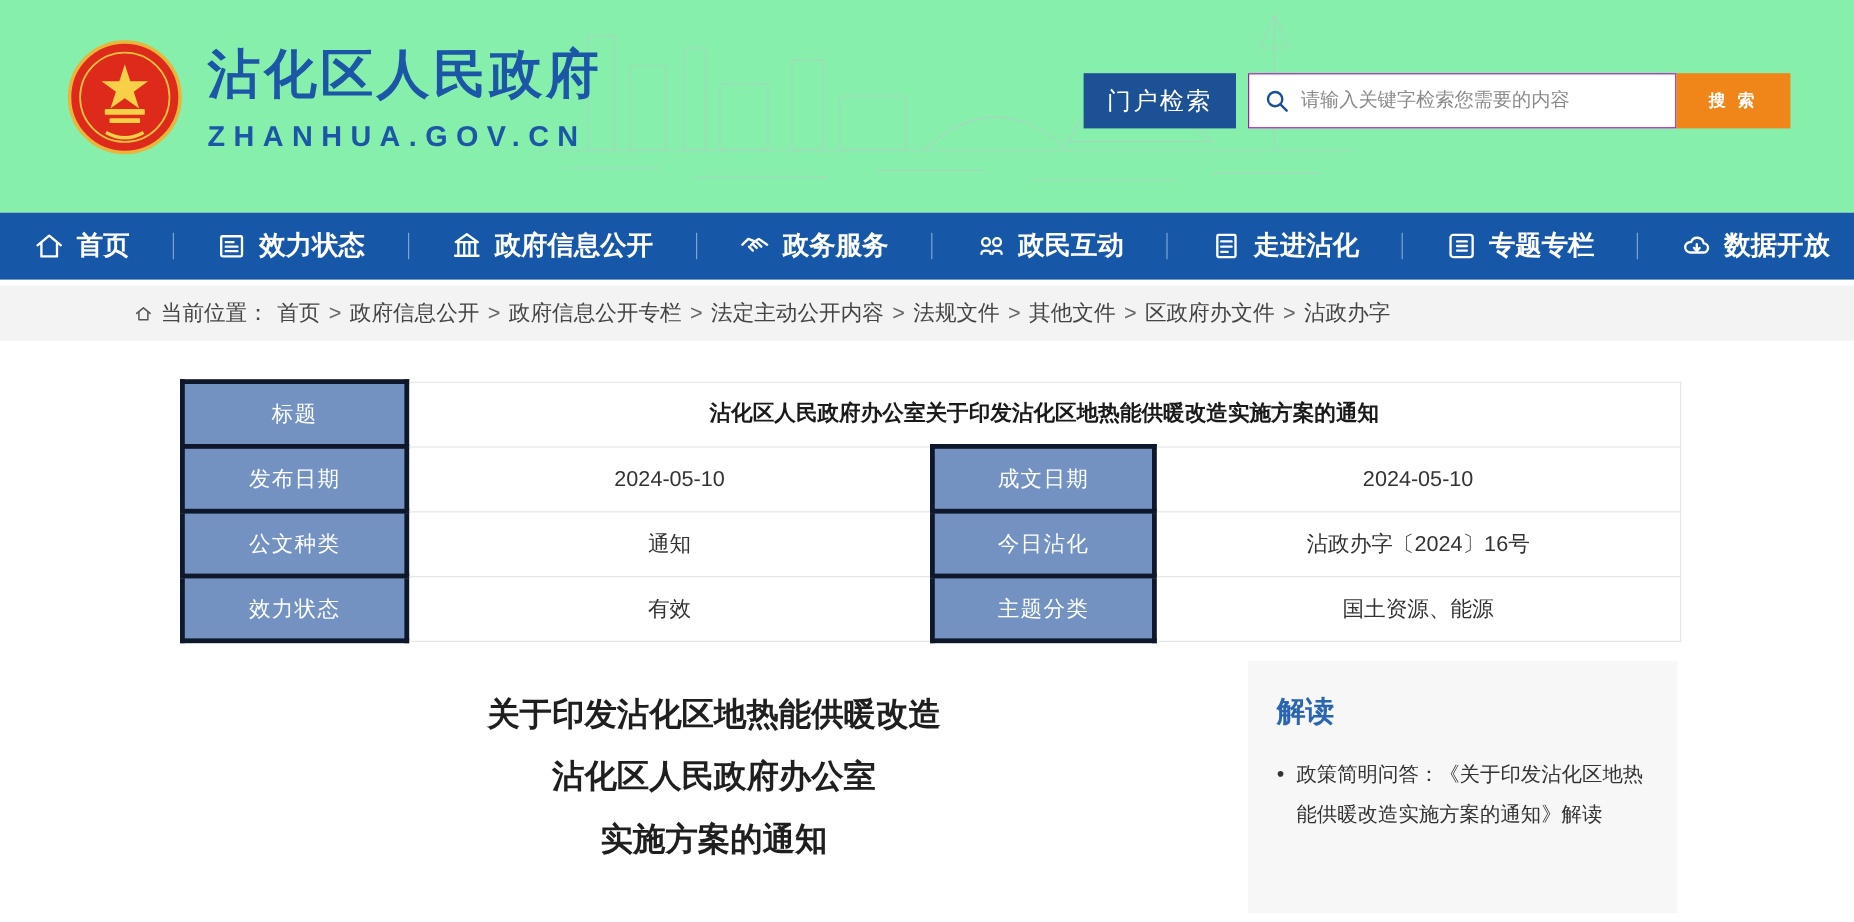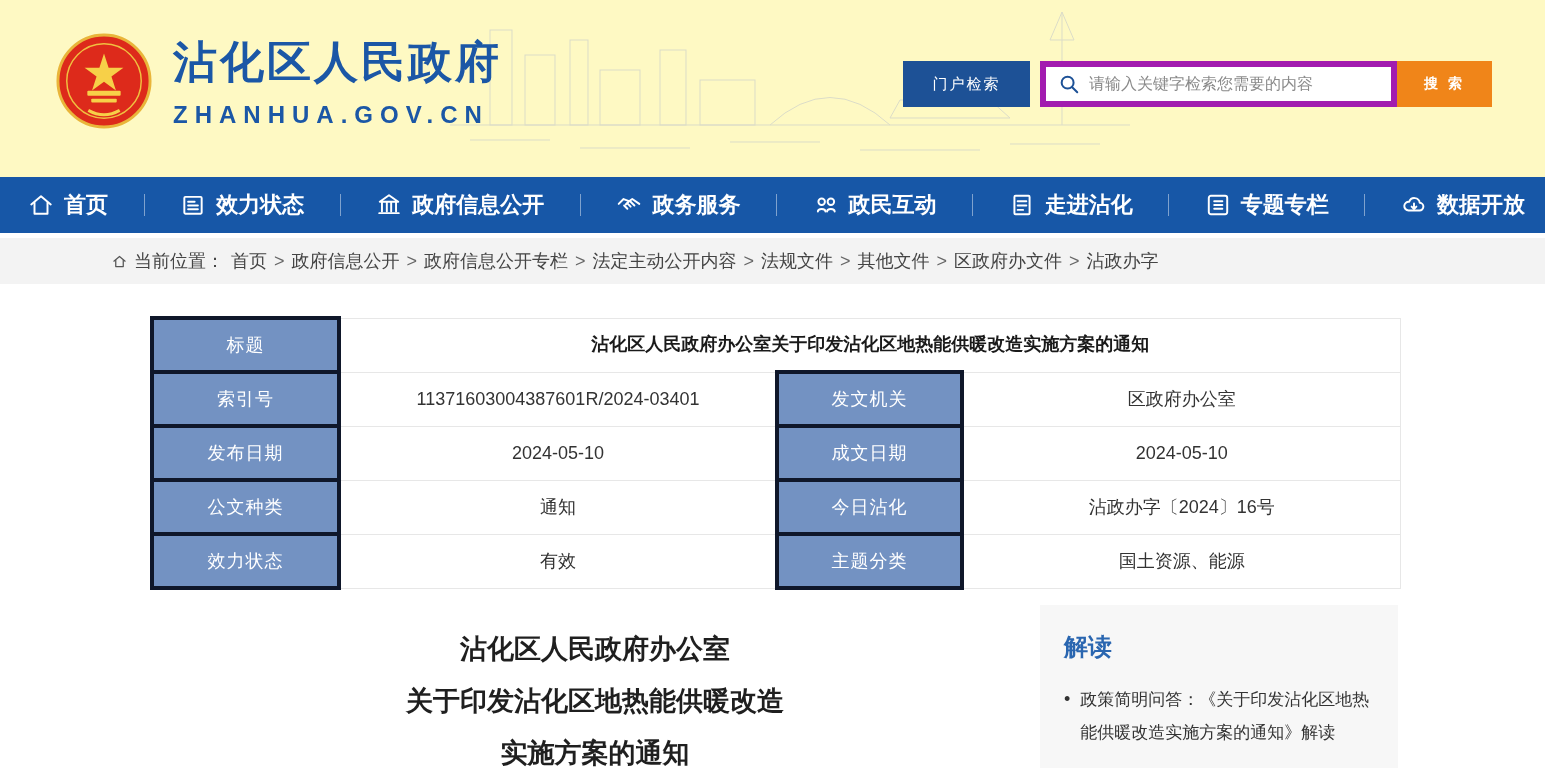--- a/index.html
+++ b/index.html
@@ -1,29 +1,29 @@
 <!DOCTYPE html>
 <html><head>
 <meta charset="utf-8">
 <style>
   * { box-sizing: border-box; margin: 0; padding: 0; }
   html,body { width:1545px; height:768px; overflow:hidden; background:#fff;
     font-family:"Liberation Sans","DejaVu Sans",sans-serif; }
 
   
-  .site-header { position:relative; height:177px; background:#fef9c3; }
+  .site-header { position:relative; height:177px; background:#86efac; }
   .cityscape { position:absolute; left:430px; top:0; width:720px; height:177px; pointer-events:none; }
   .brand { position:absolute; left:55px; top:32px; display:flex; align-items:center; gap:20px; cursor:pointer; }
   .emblem { width:98px; height:98px; }
   .site-title { font-size:44px; font-weight:bold; color:#1b57a6; letter-spacing:3px; }
   .site-subtitle { font-size:24px; color:#1b57a6; letter-spacing:7px; margin-top:9px; font-weight:bold; }
   .search-area { position:absolute; top:61px; left:903px; display:flex; height:46px; }
-  .portal-btn { width:127px; height:46px; background:#1d5196; color:#fff; font-size:15px;
+  .portal-btn { width:127px; height:46px; background:#1d5196; color:#fff; font-size:20px;
     border:none; letter-spacing:2px; cursor:pointer; font-family:inherit; }
-  .search-box { width:357px; height:46px; margin-left:10px; background:#fff; border:6px solid #a21caf;
+  .search-box { width:357px; height:46px; margin-left:10px; background:#fff; border:1px solid #a21caf;
     display:flex; align-items:center; padding:0 12px; gap:9px; }
   .search-box input { border:none; outline:none; flex:1; font-size:16px; color:#333; font-family:inherit; background:transparent; }
   .search-box input::placeholder { color:#8a8a8a; }
   .search-btn { width:95px; height:46px; background:#f08519; color:#fff; font-size:14px; font-weight:bold;
     border:none; letter-spacing:3px; cursor:pointer; font-family:inherit; }
 
   
   .main-nav { height:56px; background:#1757a7; display:flex; align-items:center;
     justify-content:space-between; padding:0 6px 0 14px; }
   .nav-item { display:flex; align-items:center; gap:10px; color:#fff; font-size:22px; font-weight:bold;
@@ -205,26 +205,20 @@
           <col style="width:438px">
           <col style="width:185px">
           <col style="width:438px">
         </colgroup>
       <tbody>
           <tr>
         <td class="lbl">标题</td>
         <td class="val title-val" colspan="3">沾化区人民政府办公室关于印发沾化区地热能供暖改造实施方案的通知</td>
       </tr>
       <tr>
-        <td class="lbl">索引号</td>
-        <td class="val">11371603004387601R/2024-03401</td>
-        <td class="lbl">发文机关</td>
-        <td class="val">区政府办公室</td>
-      </tr>
-      <tr>
         <td class="lbl">发布日期</td>
         <td class="val">2024-05-10</td>
         <td class="lbl">成文日期</td>
         <td class="val">2024-05-10</td>
       </tr>
       <tr>
         <td class="lbl">公文种类</td>
         <td class="val">通知</td>
         <td class="lbl">今日沾化</td>
         <td class="val">沾政办字〔2024〕16号</td>
@@ -235,22 +229,22 @@
         <td class="lbl">主题分类</td>
         <td class="val">国土资源、能源</td>
       </tr>
     </tbody>
       </table>
   </div>
 
   <div class="content-row">
     <div class="article">
       <div class="article-title">
+        <div>关于印发沾化区地热能供暖改造</div>
         <div>沾化区人民政府办公室</div>
-        <div>关于印发沾化区地热能供暖改造</div>
         <div>实施方案的通知</div>
       </div>
     </div>
     <aside class="interpret">
       <h2>解读</h2>
       <div class="interpret-item">
         <span class="bullet">•</span>
         <a>政策简明问答：《关于印发沾化区地热能供暖改造实施方案的通知》解读</a>
       </div>
     </aside>

